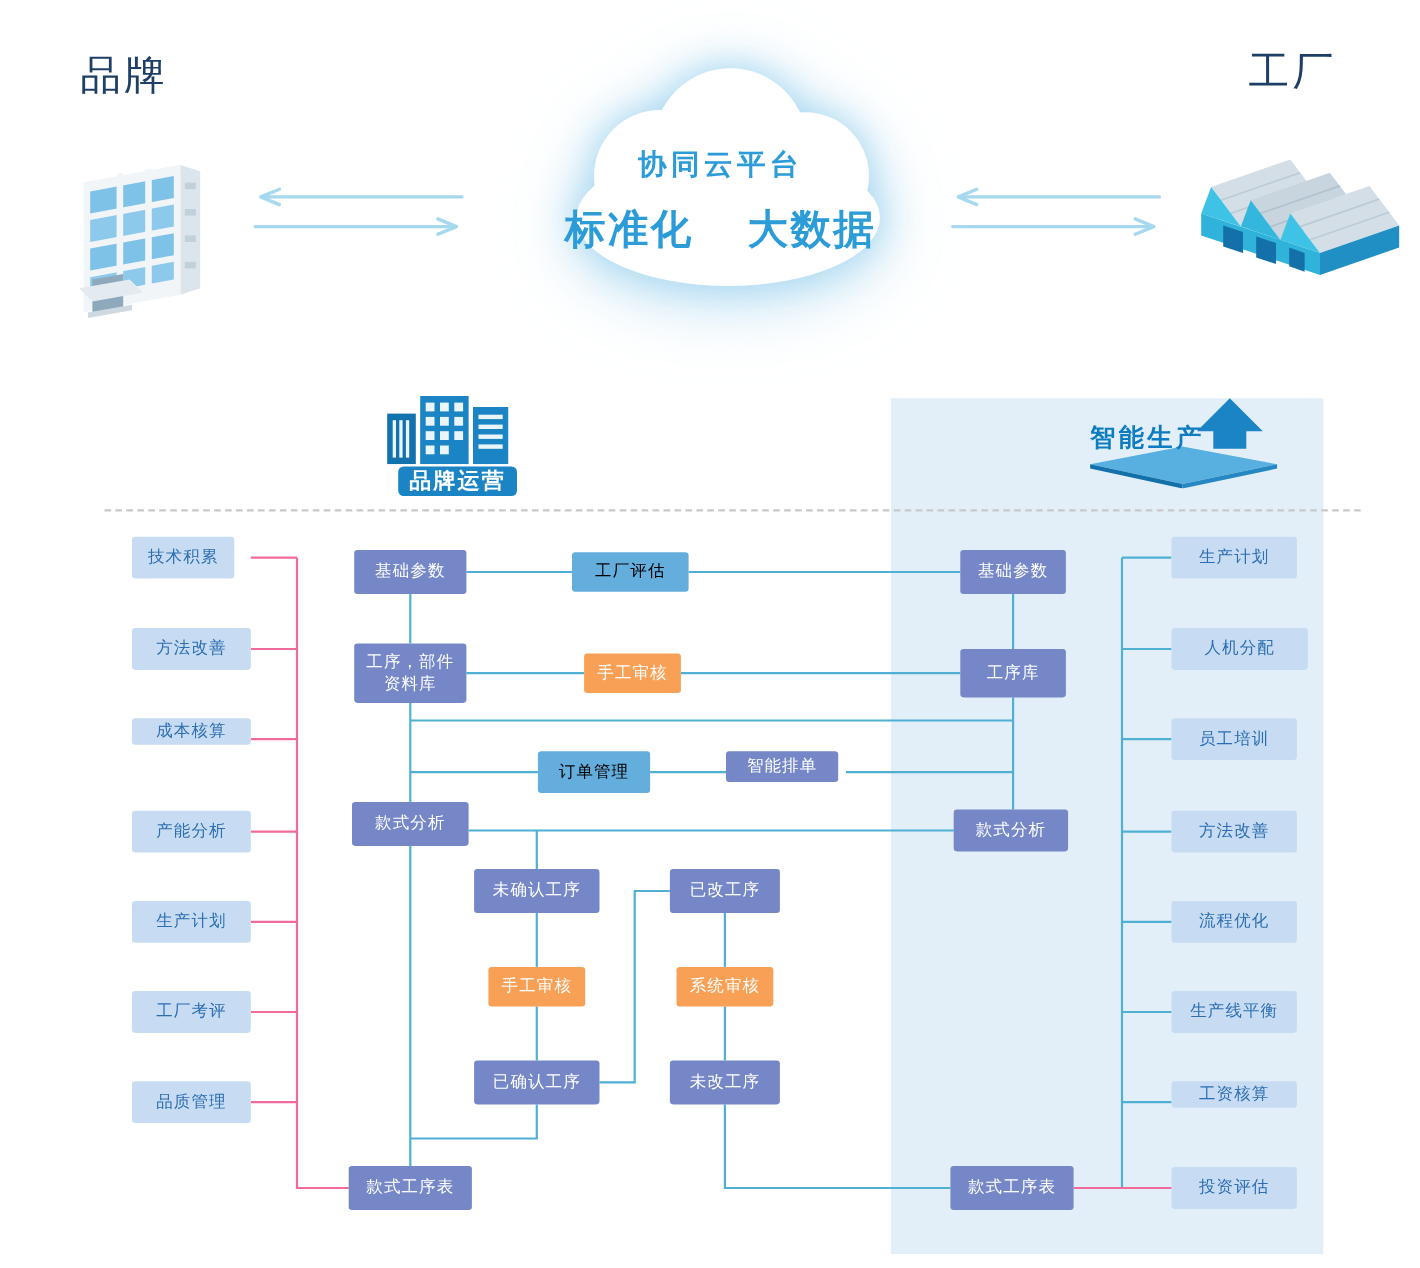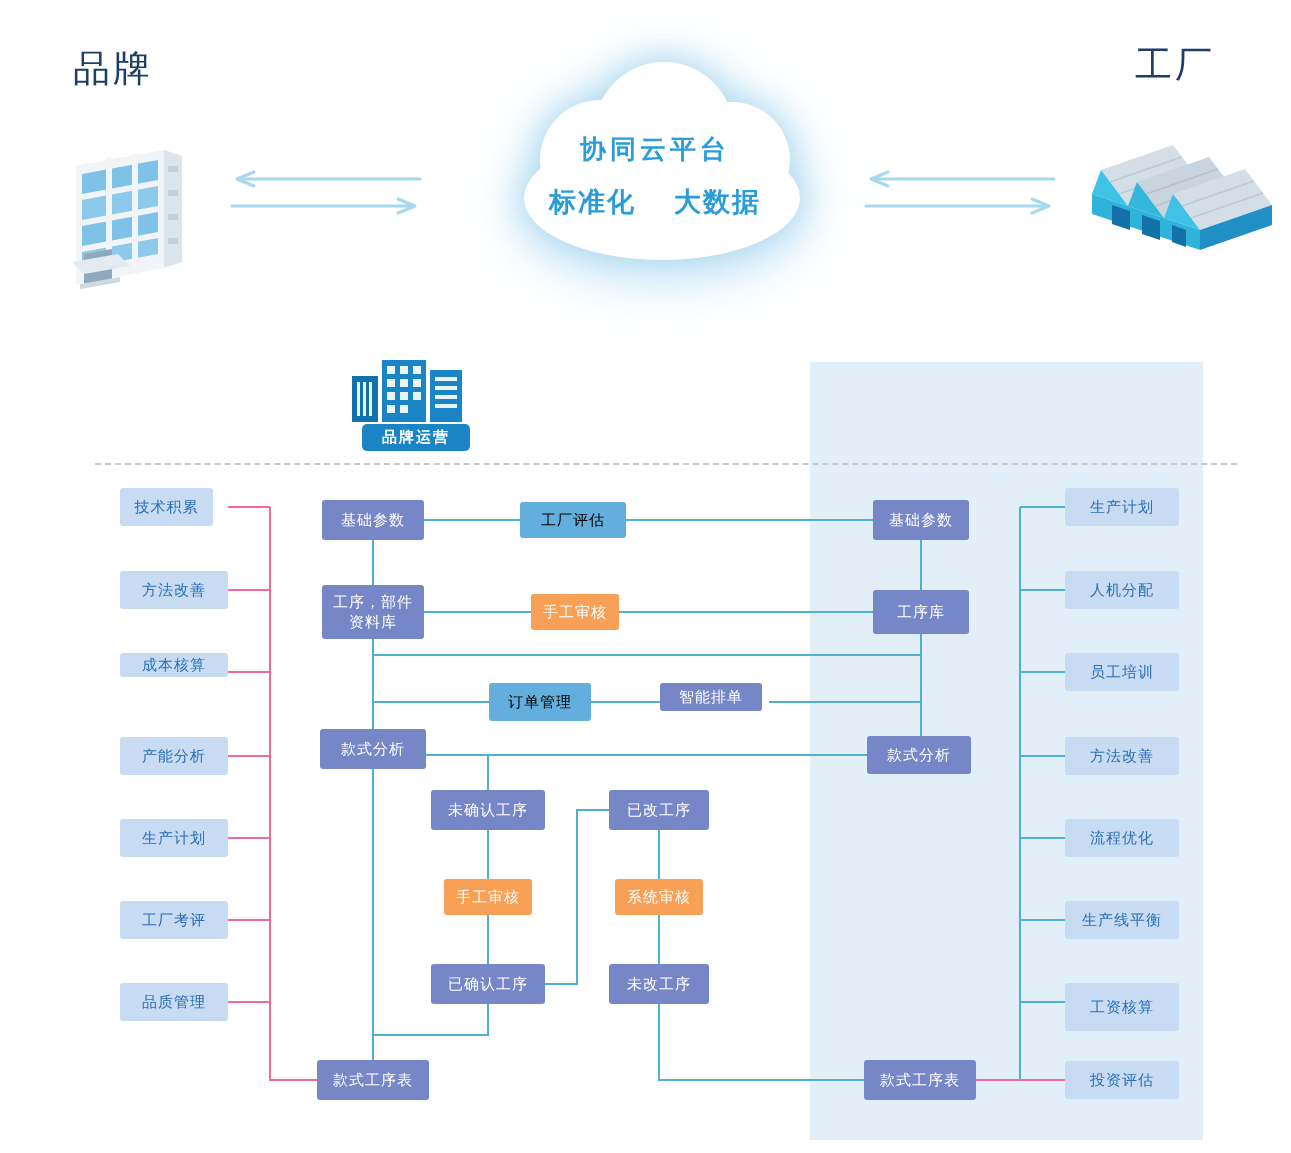--- a/index.html
+++ b/index.html
@@ -7,34 +7,34 @@
     --column-box-bg:#c7dcf2; --column-box-text:#2d6eb2;
     --line-blue:#4fb0d4; --line-pink:#f2699c; --panel-bg:#e2eff9;
     --brand-blue:#1b84c4; --title-navy:#1d3f66; --cloud-text:#2b9cd8;
   }
   *{margin:0;padding:0;box-sizing:border-box}
   body{font-family:"Liberation Sans","DejaVu Sans",sans-serif;background:#fff}
   .stage{position:relative;width:1291px;height:1153px;background:#fff;overflow:hidden}
   .abs{position:absolute}
   .big-title{font-size:37px;font-weight:normal;color:var(--title-navy);letter-spacing:3px;z-index:2}
   .cloud-title{width:100%;text-align:center;font-size:26px;font-weight:bold;color:var(--cloud-text);letter-spacing:4px}
-  .cloud-sub{width:100%;text-align:center;font-size:27px;font-weight:bold;color:var(--cloud-text);letter-spacing:2px;white-space:pre}
+  .cloud-sub{width:100%;text-align:center;font-size:37px;font-weight:bold;color:var(--cloud-text);letter-spacing:2px;white-space:pre}
   .panel{background:var(--panel-bg);z-index:0}
   .divider{border-top:2px dashed #c9c9c9;z-index:1}
   .connectors{position:absolute;left:0;top:0;z-index:1}
   g.lb{stroke:var(--line-blue)}
   g.lp{stroke:var(--line-pink)}
   .node{position:absolute;z-index:2;display:flex;align-items:center;justify-content:center;
         border-radius:3px;font-size:15px;letter-spacing:1px;line-height:1.35;text-align:center}
   .slate{background:var(--slate-box);color:#fff}
   .sky{background:var(--sky-box);color:#000000}
   .orange{background:var(--orange-box);color:#fff}
   .colbox{background:var(--column-box-bg);color:var(--column-box-text)}
   .pre{white-space:pre-line}
-  .ops-label{background:var(--brand-blue);color:#fff;font-weight:bold;font-size:15px;letter-spacing:2px;
+  .ops-label{background:var(--brand-blue);color:#fff;font-weight:bold;font-size:20px;letter-spacing:2px;
              border-radius:5px;display:flex;align-items:center;justify-content:center}
   .sp-label{font-size:23px;font-weight:bold;color:#0d7cc1;letter-spacing:3px}
   .illus{z-index:1}
 </style>
 </head>
 <body>
 
 <div class="stage">
 
   <div class="abs big-title" style="left:73px;top:44px">品牌</div>
@@ -132,20 +132,29 @@
         <rect x="50" y="47" width="8" height="8" fill="#eaf4fb"></rect>
       <rect x="80" y="12" width="32" height="52" fill="#1b84c4"></rect>
       <rect x="85" y="19" width="22" height="4" fill="#eaf4fb"></rect>
       <rect x="85" y="28" width="22" height="4" fill="#eaf4fb"></rect>
       <rect x="85" y="37" width="22" height="4" fill="#eaf4fb"></rect>
       <rect x="85" y="46" width="22" height="4" fill="#eaf4fb"></rect>
     </svg>
     <div class="ops-label" style="width:108px;height:27px;margin:2px auto 0">品牌运营</div>
   </div>
 
+  <div class="abs" style="left:985px;top:360px;width:180px;height:84px;z-index:2">
+    <svg width="180" height="84" viewBox="0 0 180 84">
+      <polygon points="133,2 163,32 148,32 148,48 118,48 118,32 103,32" fill="#1b84c4"></polygon>
+      <polygon points="6,62 90,46 176,62 90,80" fill="#57b0e0"></polygon>
+      <polygon points="6,62 90,80 90,84 6,66" fill="#1470ab"></polygon>
+      <polygon points="176,62 90,80 90,84 176,66" fill="#2588c2"></polygon>
+    </svg>
+    <div class="abs sp-label" style="left:6px;top:22px">智能生产</div>
+  </div>
 
   <svg class="connectors" width="1291" height="1153" viewBox="0 0 1291 1153">
     <g class="lb" fill="none" stroke-width="2">
       <path d="M424 520 H520"></path>
       <path d="M626 520 H873"></path>
       <path d="M373 540 V585"></path>
       <path d="M921 540 V590"></path>
       <path d="M424 612 H531"></path>
       <path d="M619 612 H873"></path>
       <path d="M373 639 V729"></path>
@@ -188,26 +197,26 @@
 
   <div class="node colbox" style="left:120px;top:488px;width:93px;height:38px">技术积累</div>
   <div class="node colbox" style="left:120px;top:571px;width:108px;height:38px">方法改善</div>
   <div class="node colbox" style="left:120px;top:653px;width:108px;height:24px">成本核算</div>
   <div class="node colbox" style="left:120px;top:737px;width:108px;height:38px">产能分析</div>
   <div class="node colbox" style="left:120px;top:819px;width:108px;height:38px">生产计划</div>
   <div class="node colbox" style="left:120px;top:901px;width:108px;height:38px">工厂考评</div>
   <div class="node colbox" style="left:120px;top:983px;width:108px;height:38px">品质管理</div>
 
   <div class="node colbox" style="left:1065px;top:488px;width:114px;height:38px">生产计划</div>
-  <div class="node colbox" style="left:1065px;top:571px;width:114px;height:38px">人机分配</div>
+  <div class="node colbox" style="left:1065px;top:571px;width:124px;height:38px">人机分配</div>
   <div class="node colbox" style="left:1065px;top:653px;width:114px;height:38px">员工培训</div>
   <div class="node colbox" style="left:1065px;top:737px;width:114px;height:38px">方法改善</div>
   <div class="node colbox" style="left:1065px;top:819px;width:114px;height:38px">流程优化</div>
   <div class="node colbox" style="left:1065px;top:901px;width:114px;height:38px">生产线平衡</div>
-  <div class="node colbox" style="left:1065px;top:983px;width:114px;height:48px">工资核算</div>
+  <div class="node colbox" style="left:1065px;top:983px;width:114px;height:24px">工资核算</div>
   <div class="node colbox" style="left:1065px;top:1061px;width:114px;height:38px">投资评估</div>
 
   <div class="node slate" style="left:322px;top:500px;width:102px;height:40px">基础参数</div>
   <div class="node sky" style="left:520px;top:502px;width:106px;height:36px">工厂评估</div>
   <div class="node slate" style="left:873px;top:500px;width:96px;height:40px">基础参数</div>
   <div class="node slate pre" style="left:322px;top:585px;width:102px;height:54px">工序，部件
 资料库</div>
   <div class="node orange" style="left:531px;top:594px;width:88px;height:36px">手工审核</div>
   <div class="node slate" style="left:873px;top:590px;width:96px;height:44px">工序库</div>
   <div class="node sky" style="left:489px;top:683px;width:102px;height:38px">订单管理</div>

